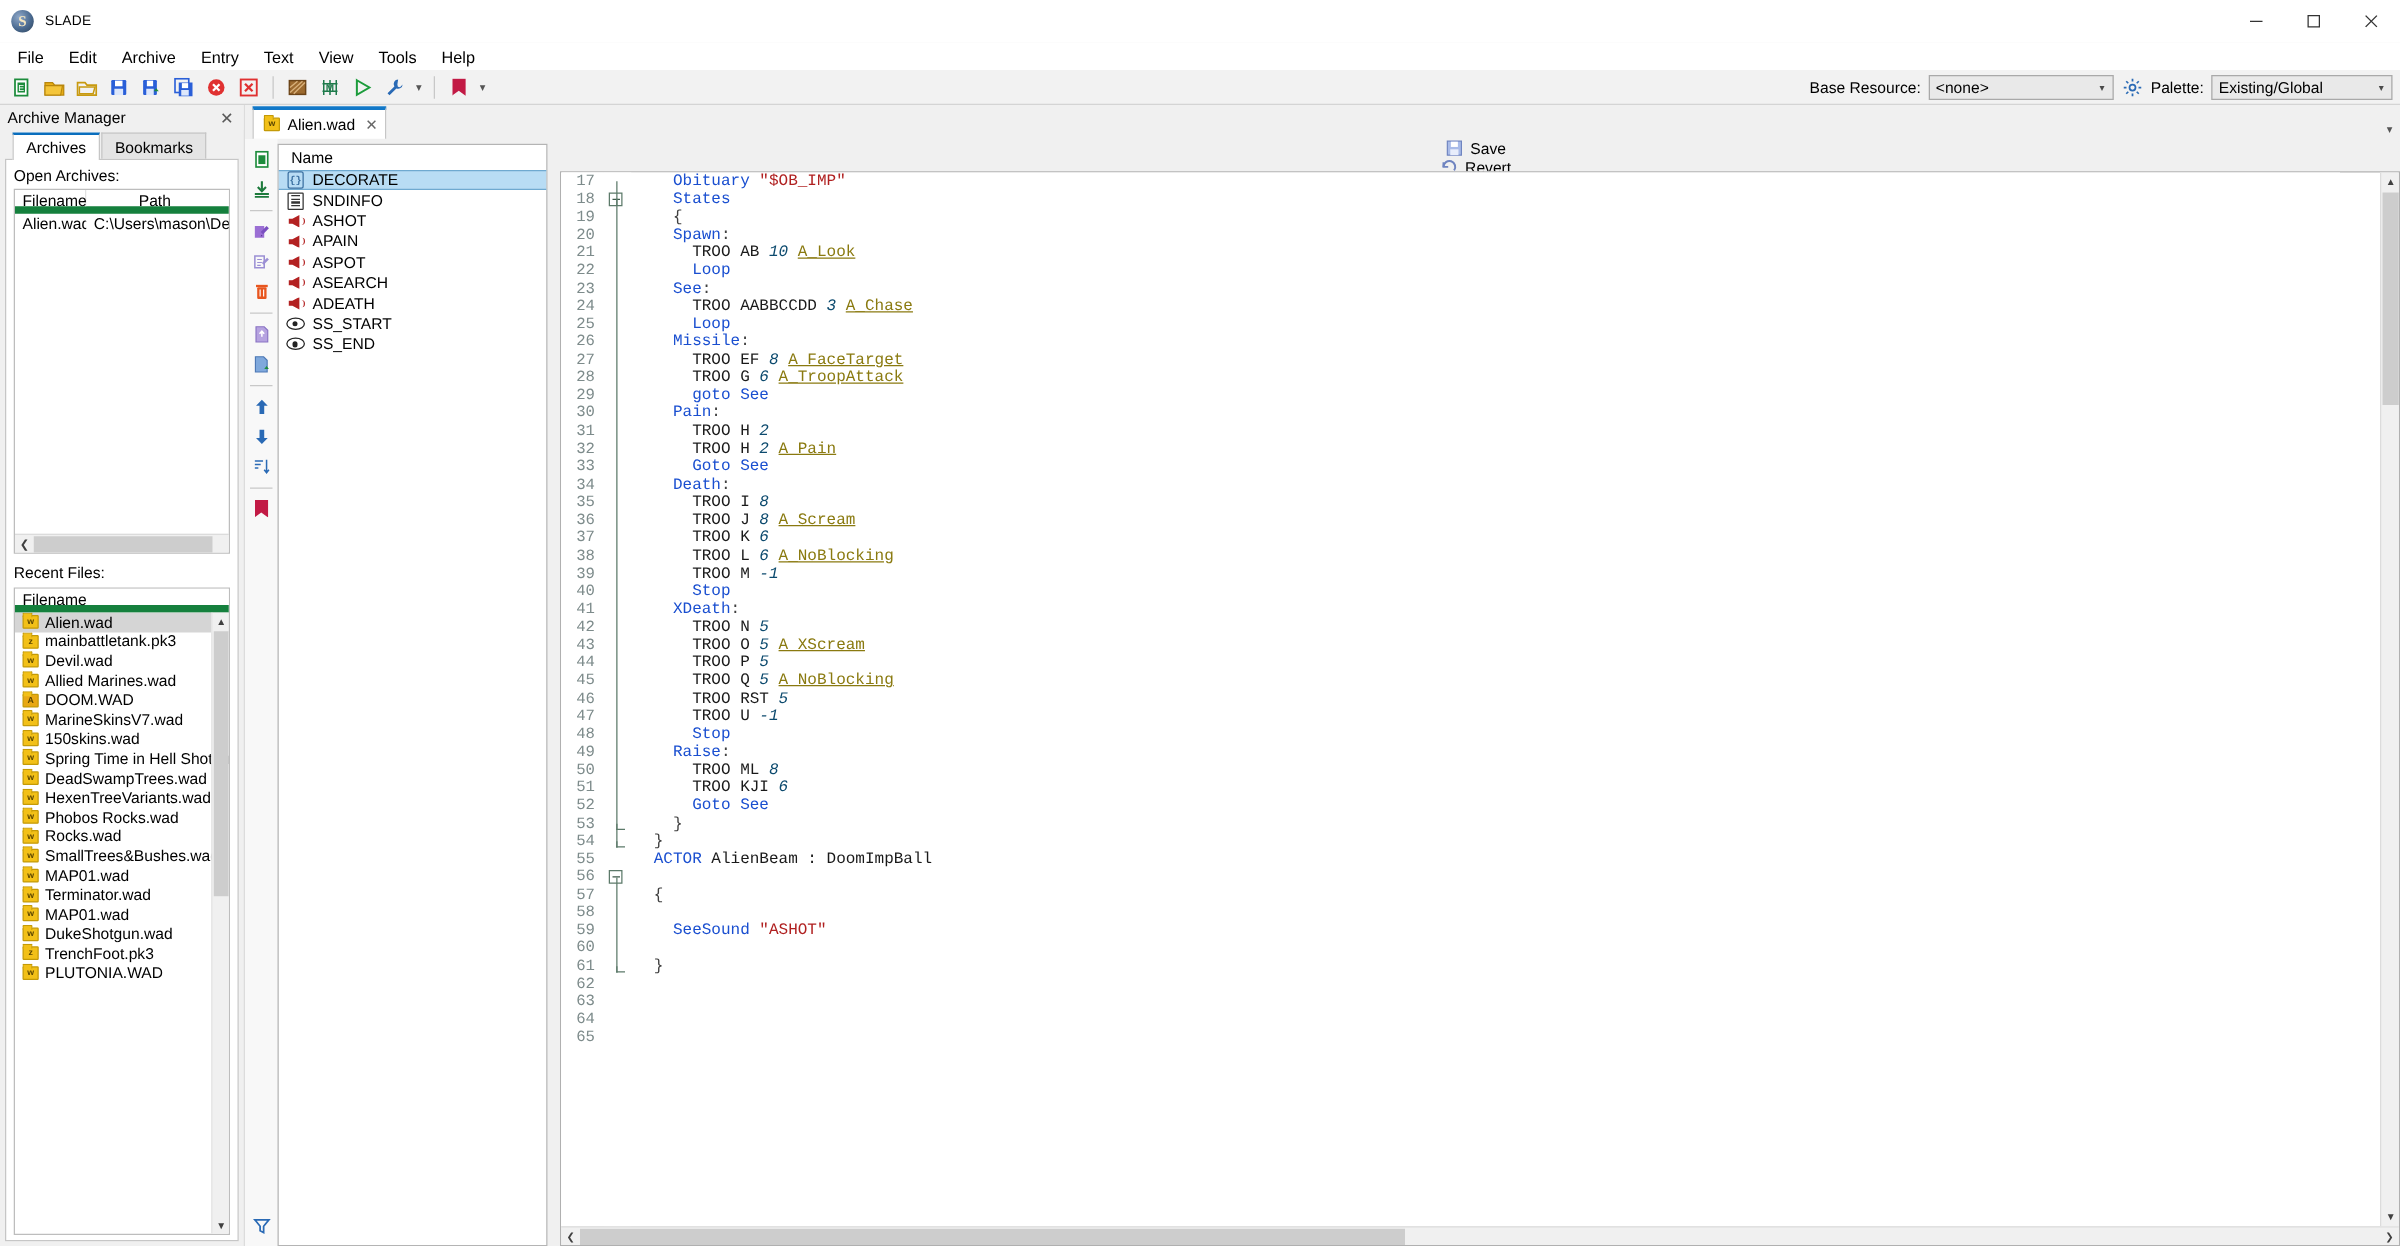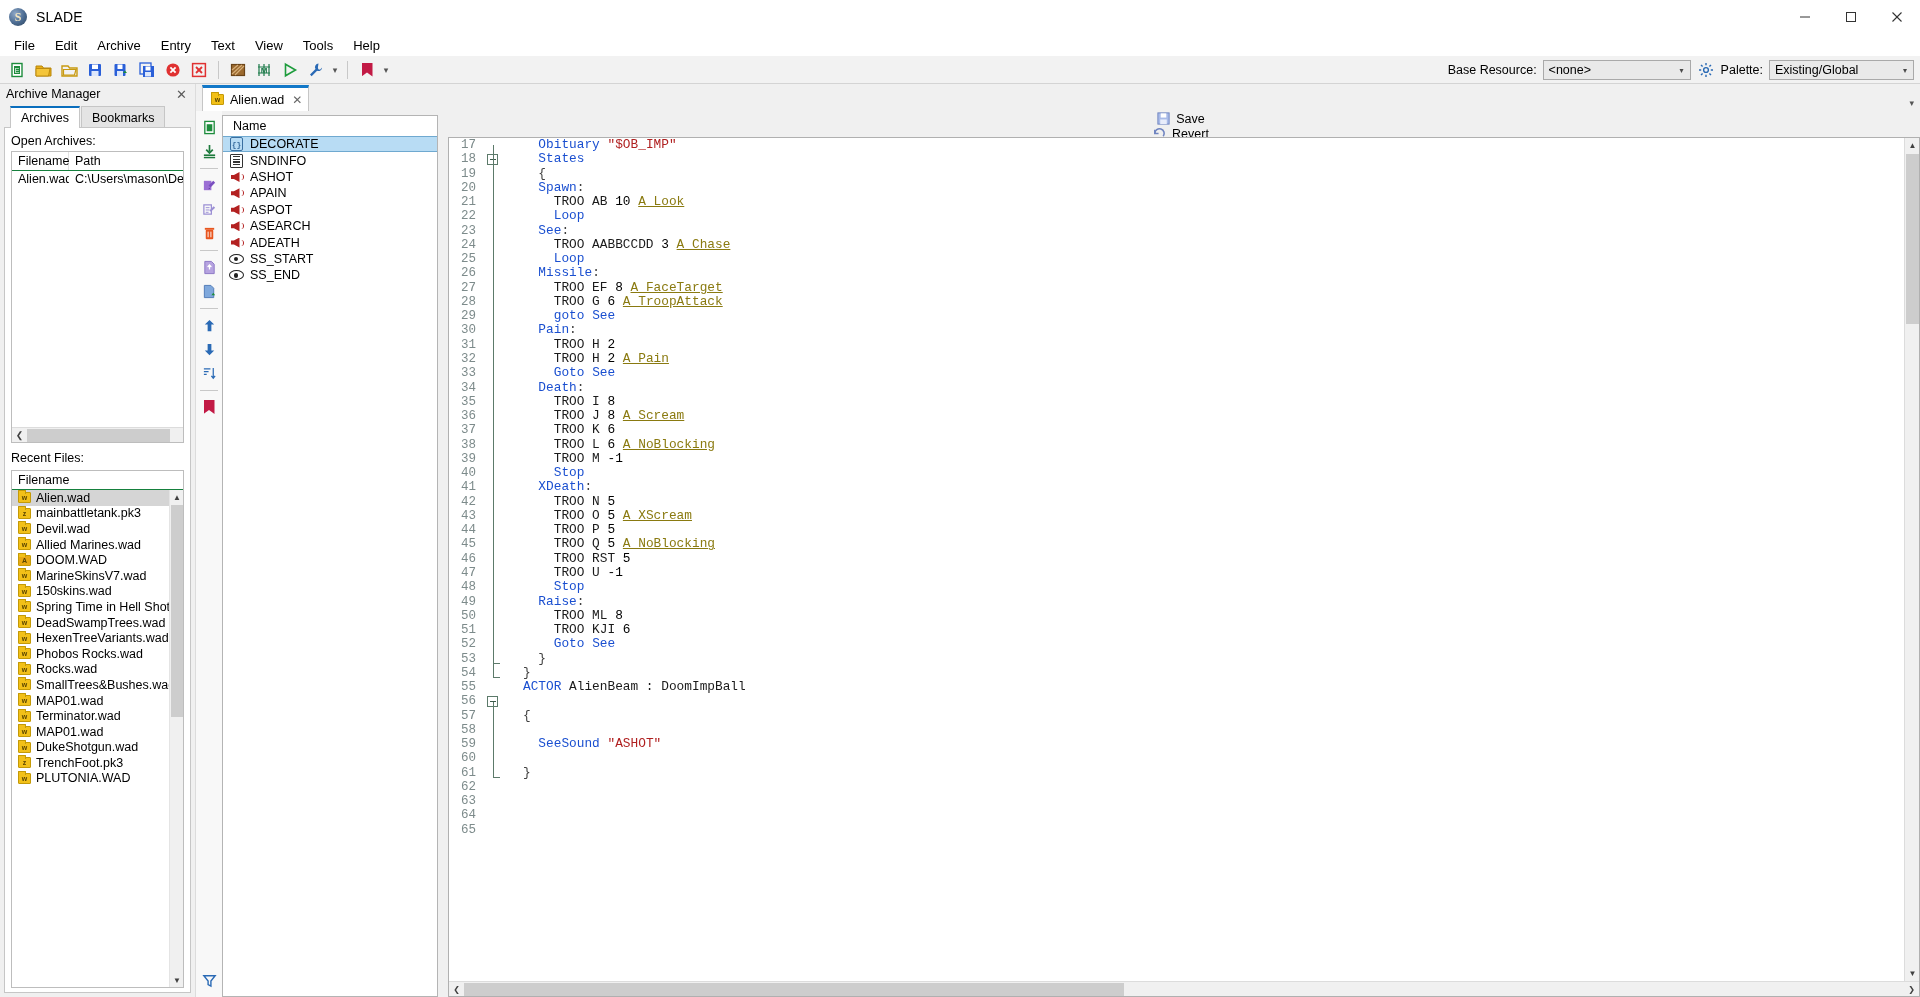--- a/index.html
+++ b/index.html
@@ -26,21 +26,21 @@
     background: radial-gradient(circle at 35% 32%, #8fa8c8 0%, #4a6a90 55%, #2d4258 100%);
     position: relative; flex: 0 0 auto;
   }
   #titlebar .app-icon::after {
     content: "S";
     position: absolute; left: 0; top: 0; width: 100%; height: 100%;
     font-size: 12px; font-weight: bold; color: #f4e6c0;
     display: flex; align-items: center; justify-content: center;
     font-family: "Liberation Serif", serif;
   }
-  #titlebar .app-title { font-size: 14px; letter-spacing: .2px; text-align: right; }
+  #titlebar .app-title { font-size: 11px; letter-spacing: .2px; text-align: right; }
   #win-btns { position: absolute; right: 0; top: 0; height: 34px; display: flex; }
   #win-btns .wb {
     width: 46px; height: 34px; display: flex; align-items: center; justify-content: center;
     color: #3c3c3c;
   }
   #win-btns .wb svg { display: block; }
 
   
   #menubar {
     height: 22px; background: #ffffff;
@@ -108,22 +108,22 @@
   }
   .tabpage {
     border: 1px solid #c6c6c6; background: #ffffff;
     flex: 1; display: flex; flex-direction: column; padding: 6px 6px 4px 6px;
     margin-top: -1px;
   }
   .sect-label { font-size: 12.5px; margin-bottom: 3px; }
 
   .listbox { border: 1px solid #bdbdbd; background: #fff; position: relative; }
   .lb-head {
-    display: flex; height: 19px; border-bottom: 1px solid #15803d;
-    font-size: 12.5px; background: #fff;
+    display: flex; height: 19px; border-bottom: 6px solid #15803d;
+    font-size: 12.5px; background: #fff; gap: 36px;
   }
   .lb-head .col { padding: 2px 0 0 6px; }
   .lb-head .col.c1 { width: 57px; border-right: 1px solid #e2e2e2; }
   .lb-row { display: flex; height: 16px; font-size: 12.5px; align-items: center; }
   .lb-row .col { padding-left: 6px; overflow: hidden; white-space: nowrap; }
   .lb-row .col.c1 { width: 57px; flex: 0 0 57px; }
 
   #open-archives-box { height: 292px; display: flex; flex-direction: column; }
   #open-archives-box .rows { flex: 1; overflow: hidden; }
   .hscroll {
@@ -273,21 +273,21 @@
   }
   .fold-end::before {
     content:""; position:absolute; left:0; bottom:0; width:1px; height:5px; background:#5c7a6a;
   }
   .code-col {
     flex:1; font-family: "Liberation Mono", monospace; font-size: 12.8px;
     white-space: pre; padding-left: 18px; min-width:0; overflow:hidden;
   }
   .cl { height: 14.28px; line-height: 14.28px; }
   .t-kw  { color: #1a4fd0; }   
-  .t-num { color: #000000; }
+  .t-num { color: #0c4a6e; font-style: italic; }
   .t-fn  { color: #8a7a10; text-decoration: underline; }
   .t-str { color: #b02020; }
   .t-plain { color: #1a1a1a; }
   .t-punct { color: #404040; }
 
   .vscroll-code {
     width: 15px; flex: 0 0 15px; background: #f0f0f0; border-left:1px solid #dcdcdc;
     position: relative;
   }
   .vscroll-code .vt2 { position:absolute; left:1px; width:13px; background:#cdcdcd; }

